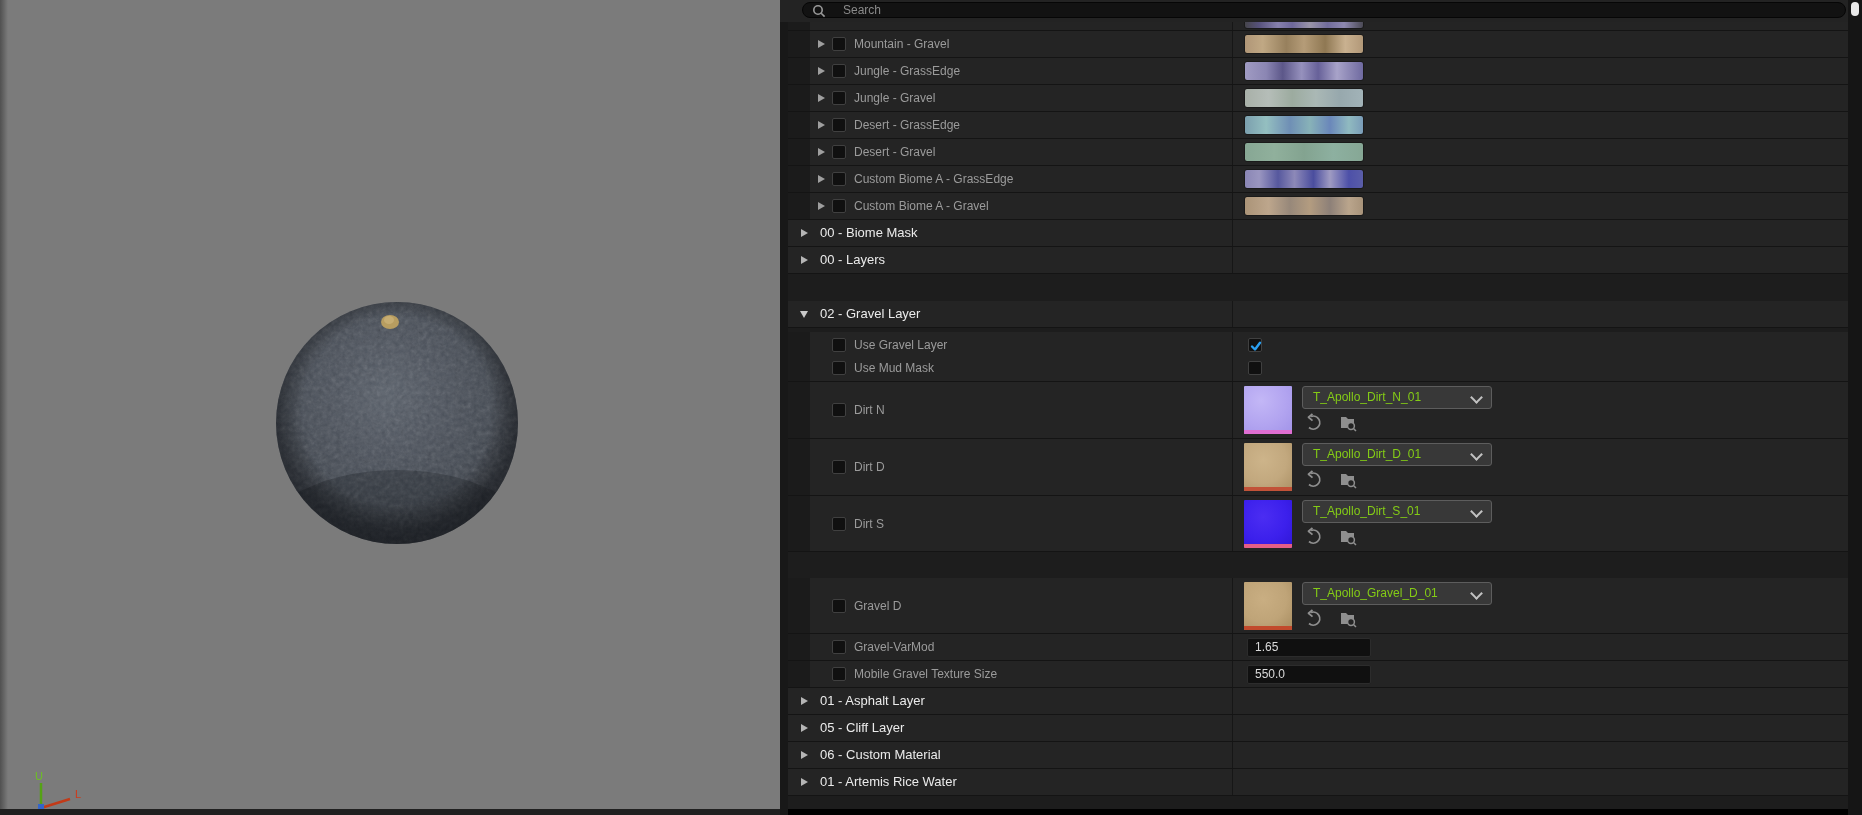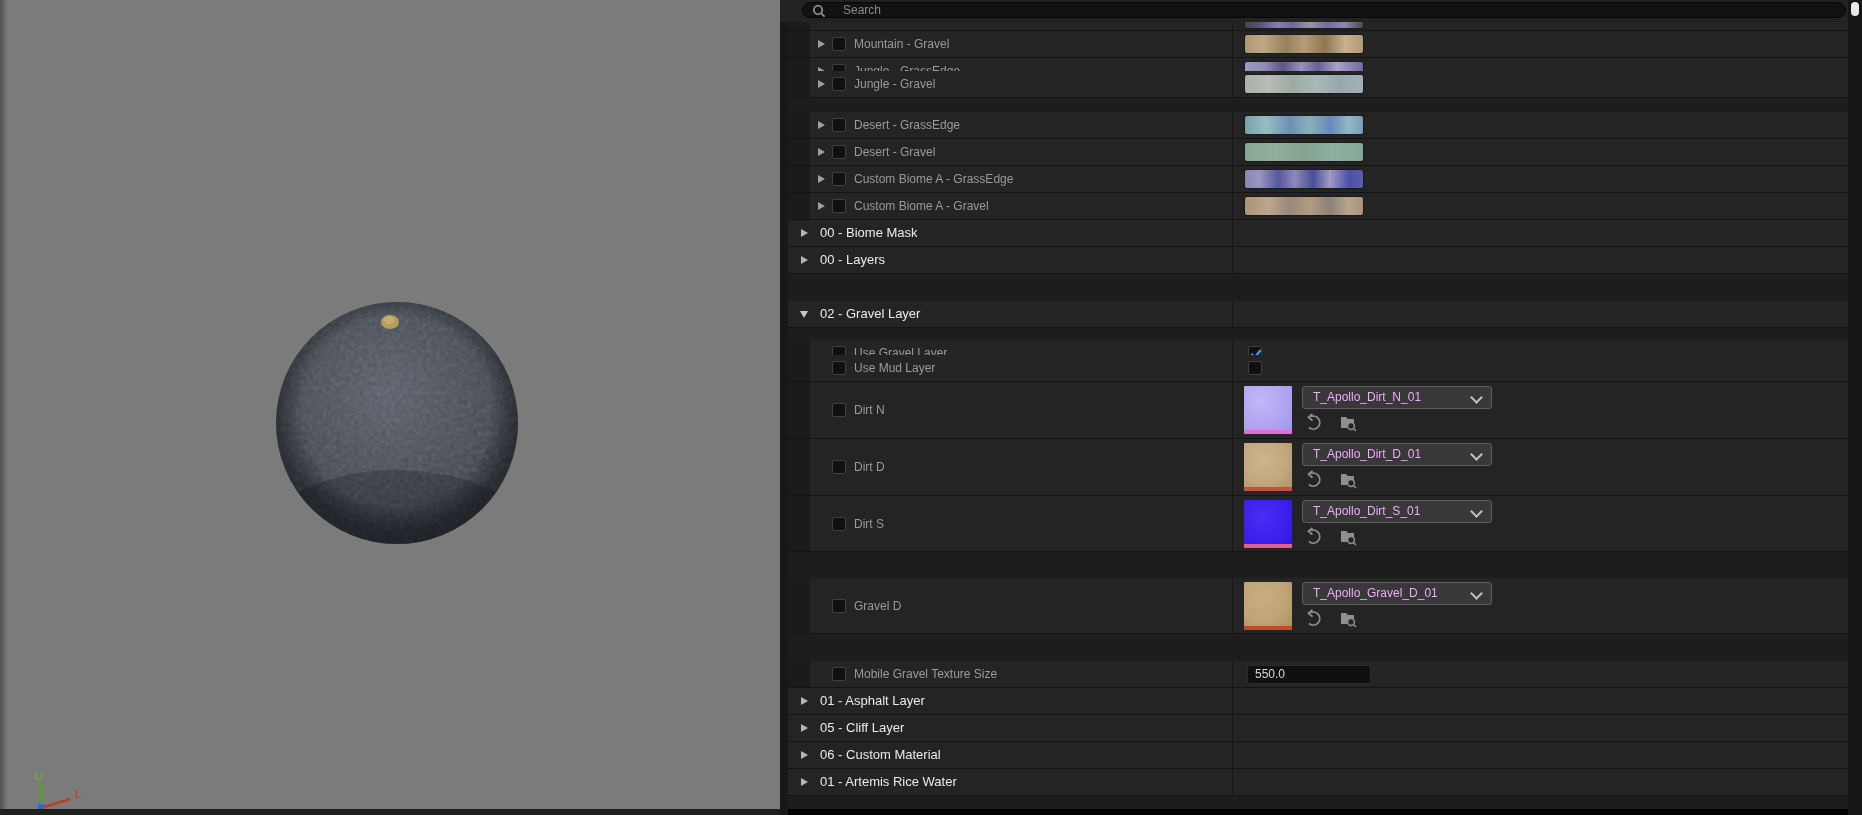--- a/index.html
+++ b/index.html
@@ -40,21 +40,21 @@
   .plabel{position:absolute;left:66px;top:0;font-size:12px;color:#9b9b9b;line-height:26px;white-space:nowrap;}
   .plabel.on{color:#f5f5f5;}
   .clabel{position:absolute;left:32px;top:0;font-size:13px;color:#ebebeb;line-height:26px;white-space:nowrap;}
   .swatch{position:absolute;left:456px;top:3px;width:120px;height:20px;border-radius:3px;
           border:1px solid #1a1a1a;box-sizing:border-box;}
   .vcb{left:460px;top:6px;}
   .thumb{position:absolute;left:456px;top:4px;width:48px;height:48px;border-radius:1px;overflow:hidden;}
   .thumb .strip{position:absolute;left:0;bottom:0;width:48px;height:4px;}
   .dropdown{position:absolute;left:514px;top:4px;width:190px;height:23px;background:#383838;
             border:1px solid #5d5d5d;border-radius:3px;box-sizing:border-box;}
-  .dropdown .txt{position:absolute;left:10px;top:0;font-size:12px;color:#f0abfc;line-height:21px;white-space:nowrap;}
+  .dropdown .txt{position:absolute;left:10px;top:0;font-size:12px;color:#84cc16;line-height:21px;white-space:nowrap;}
   .dropdown .chev{position:absolute;right:10px;top:6px;width:7px;height:7px;
             border-right:2px solid #c2c2c2;border-bottom:2px solid #c2c2c2;transform:rotate(45deg);}
   .asseticons{position:absolute;left:516px;top:31px;height:20px;}
   .asseticons svg{margin-right:11px;}
   .numinput{position:absolute;left:459px;top:4px;width:124px;height:19px;background:#101010;
             border:1px solid #2c2c2c;border-radius:2px;box-sizing:border-box;
             font-size:12px;color:#dadada;line-height:17px;padding-left:7px;}
   
   .tex .plabel{line-height:56px;}
   .tex .cb.ov{top:21px;}
@@ -147,21 +147,21 @@
         <div class="swatch" style="background: linear-gradient(90deg, rgb(176, 150, 119) 0%, rgb(192, 168, 132) 15%, rgb(151, 128, 93) 35%, rgb(181, 156, 120) 50%, rgb(143, 120, 83) 68%, rgb(201, 177, 144) 85%, rgb(178, 152, 120) 100%);"></div>
       </div>
       <div class="row child" style="top:58px;height:27px">
         <span class="gutter"></span>
         <span class="arr-r"></span>
         <span class="cb ov"></span>
         <span class="plabel">Jungle - GrassEdge</span>
         <span class="vdiv"></span>
         <div class="swatch" style="background: linear-gradient(90deg, rgb(160, 155, 195) 0%, rgb(139, 134, 179) 18%, rgb(92, 87, 137) 32%, rgb(150, 145, 189) 48%, rgb(103, 97, 153) 62%, rgb(168, 163, 201) 78%, rgb(111, 106, 160) 100%);"></div>
       </div>
-      <div class="row child" style="top:71px;height:27px">
+      <div class="row child" style="top:85px;height:27px">
         <span class="gutter"></span>
         <span class="arr-r"></span>
         <span class="cb ov"></span>
         <span class="plabel">Jungle - Gravel</span>
         <span class="vdiv"></span>
         <div class="swatch" style="background: linear-gradient(90deg, rgb(168, 176, 168) 0%, rgb(181, 189, 184) 20%, rgb(156, 171, 159) 40%, rgb(170, 184, 181) 60%, rgb(151, 168, 173) 80%, rgb(162, 179, 184) 100%);"></div>
       </div>
       <div class="row child" style="top:139px;height:27px">
         <span class="gutter"></span>
         <span class="arr-r"></span>
@@ -204,35 +204,35 @@
         <span class="arr-r"></span>
         <span class="clabel">00 - Layers</span>
         <span class="vdiv"></span>
       </div>
       <div class="row cat" style="top:301px;height:27px">
         <span class="arr-d"></span>
         <span class="clabel">02 - Gravel Layer</span>
         <span class="vdiv"></span>
       </div>
 
-      <div class="row child" style="top:340px;height:27px">
+      <div class="row child" style="top:332px;height:27px">
         <span class="gutter"></span>
         <span class="cb ov"></span>
         <span class="plabel">Use Gravel Layer</span>
         <span class="vdiv"></span>
         <span class="cb vcb">
           <svg width="14" height="14" viewBox="0 0 14 14">
             <polyline points="3,7.5 6,10.5 11,3.8" fill="none" stroke="#2b9ff0" stroke-width="2.4" stroke-linecap="round" stroke-linejoin="round"></polyline>
           </svg>
         </span>
       </div>
       <div class="row child" style="top:355px;height:27px">
         <span class="gutter"></span>
         <span class="cb ov"></span>
-        <span class="plabel">Use Mud Layer</span>
+        <span class="plabel">Use Mud Mask</span>
         <span class="vdiv"></span>
         <span class="cb vcb"></span>
       </div>
 
       <div class="row child tex" style="top:382px;height:57px">
         <span class="gutter"></span>
         <span class="cb ov"></span>
         <span class="plabel">Dirt N</span>
         <span class="vdiv"></span>
         <div class="thumb" style="background: radial-gradient(circle at 35% 30%, rgb(195, 183, 246) 0%, rgb(178, 164, 240) 55%, rgb(161, 147, 232) 100%);">
@@ -324,20 +324,27 @@
             <polyline points="8.5,1 4.5,4.3 8.5,7.6" fill="none" stroke="#8f8f8f" stroke-width="1.8" stroke-linejoin="round"></polyline>
           </svg>
           <svg width="19" height="19" viewBox="0 0 19 19">
             <path d="M3 4 h5 l2 2 h6 v9 h-13 z" fill="#8f8f8f"></path>
             <circle cx="13" cy="13" r="3.4" fill="#242424" stroke="#8f8f8f" stroke-width="1.5"></circle>
             <line x1="15.5" y1="15.5" x2="18" y2="18" stroke="#8f8f8f" stroke-width="1.5"></line>
           </svg>
         </div>
       </div>
 
+      <div class="row child" style="top:634px;height:27px">
+        <span class="gutter"></span>
+        <span class="cb ov"></span>
+        <span class="plabel">Gravel-VarMod</span>
+        <span class="vdiv"></span>
+        <div class="numinput">1.65</div>
+      </div>
       <div class="row child" style="top:661px;height:27px">
         <span class="gutter"></span>
         <span class="cb ov"></span>
         <span class="plabel">Mobile Gravel Texture Size</span>
         <span class="vdiv"></span>
         <div class="numinput">550.0</div>
       </div>
 
       <div class="row cat" style="top:688px;height:27px">
         <span class="arr-r"></span>

